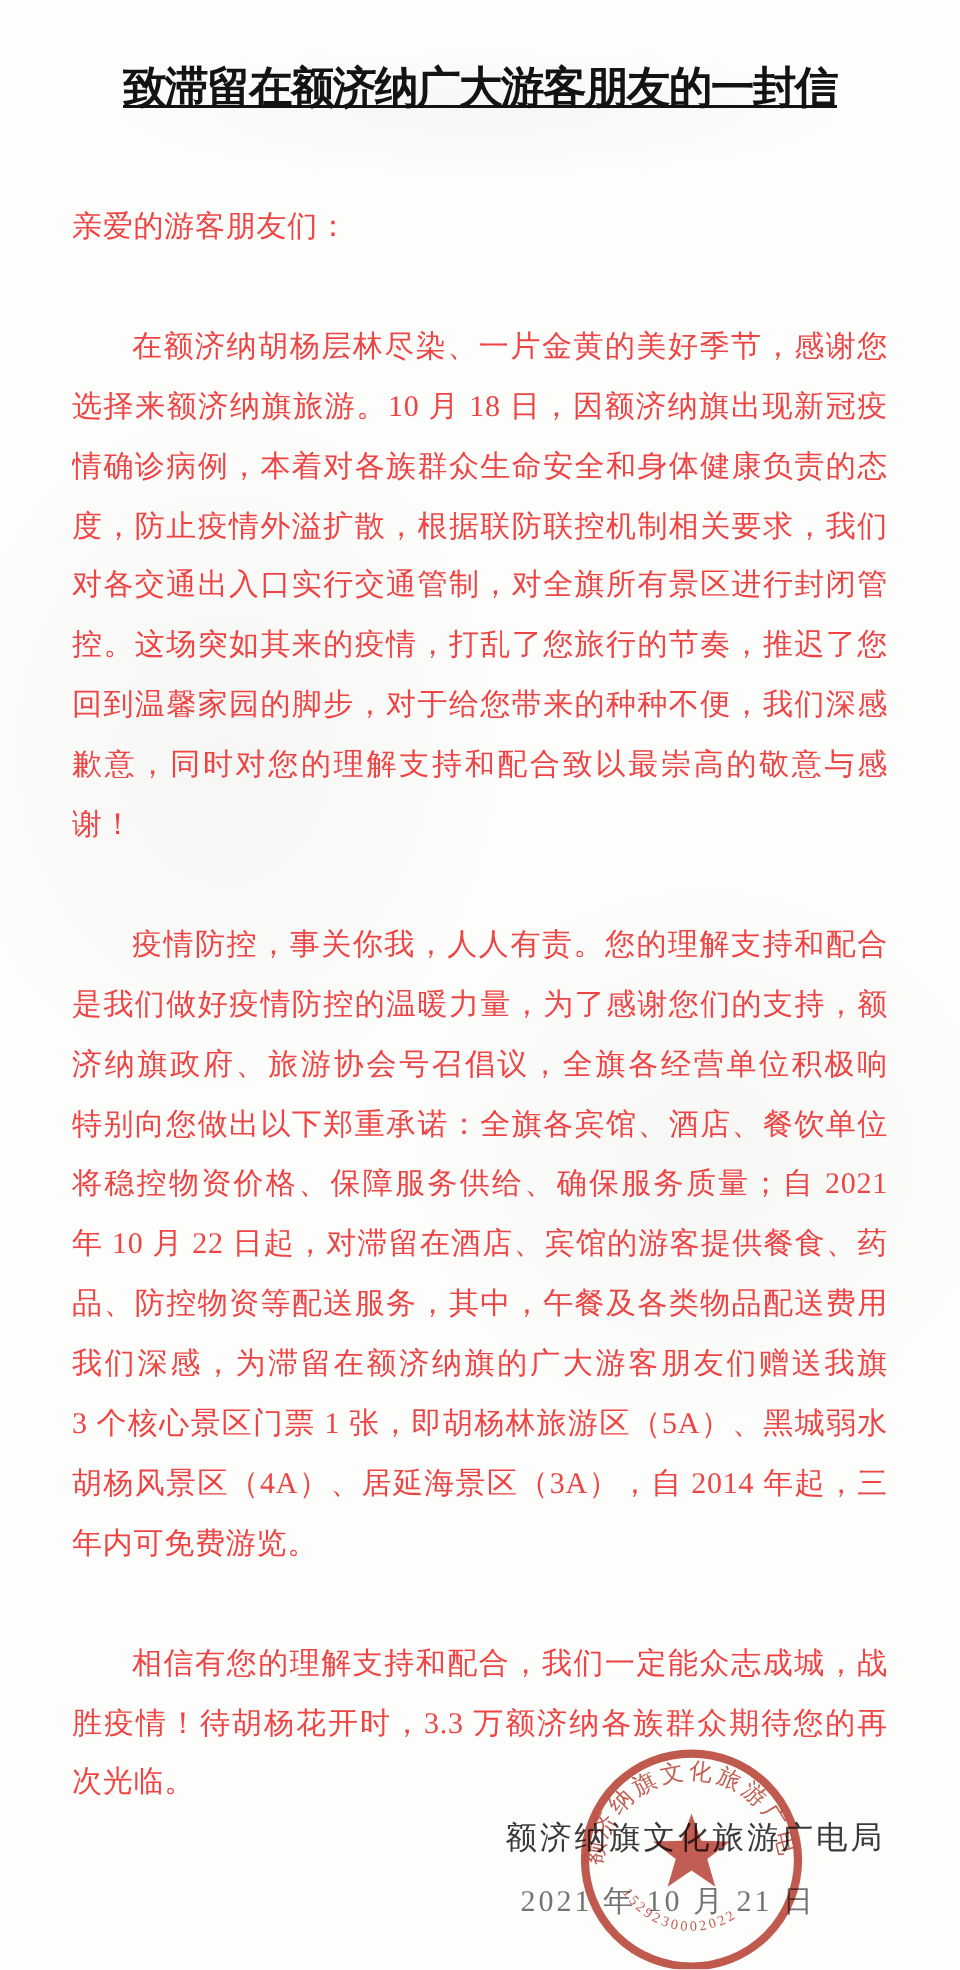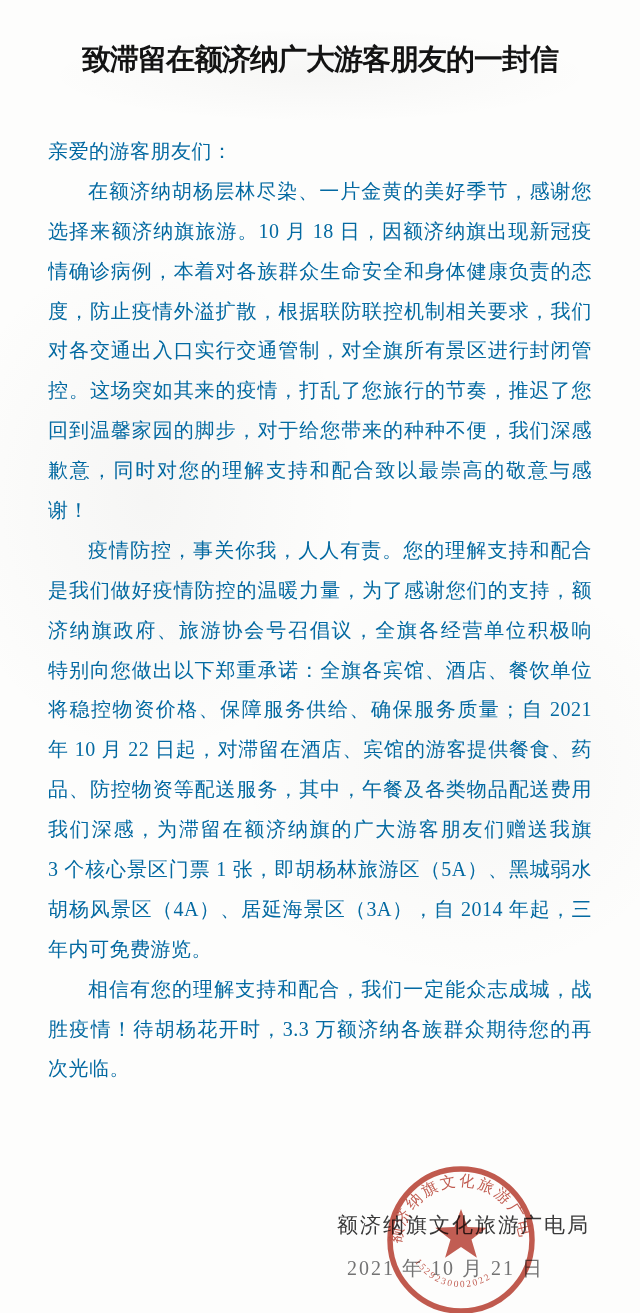--- a/index.html
+++ b/index.html
@@ -18,33 +18,34 @@
   .smudge.b{left:240px;top:560px;width:460px;height:420px;
     background:radial-gradient(ellipse at center,rgba(130,130,128,0.05),rgba(130,130,128,0) 70%);}
   .smudge.c{left:60px;top:30px;width:520px;height:90px;
     background:radial-gradient(ellipse at center,rgba(120,120,118,0.05),rgba(120,120,118,0) 75%);}
 
   .title{
     position:absolute;left:0;top:36px;width:640px;height:46px;
     line-height:46px;text-align:center;
     font-size:29px;font-weight:bold;letter-spacing:-1px;
     color:#131313;
+    text-decoration:underline;
   }
   .body-col{
     position:absolute;left:48px;top:132px;width:544px;
-    color:#0369a1;
+    color:#ef4444;
   }
   .ln{
     height:39.9px;line-height:39.9px;overflow:hidden;
     font-size:20px;
     text-align:justify;text-align-last:justify;
     letter-spacing:0.5px;
   }
   .ln.end{text-align-last:left;}
-  .ln.ind{text-indent:2em;}
+  .ln.ind{text-indent:2em;margin-top:40px;}
 
   .sig-org{
     position:absolute;top:1212px;right:50px;
     font-size:21px;letter-spacing:2px;color:#3a3a3a;line-height:26px;
   }
   .sig-date{
     position:absolute;top:1256px;right:96px;
     font-size:20px;letter-spacing:2px;color:#737373;line-height:24px;
   }
   .seal{

